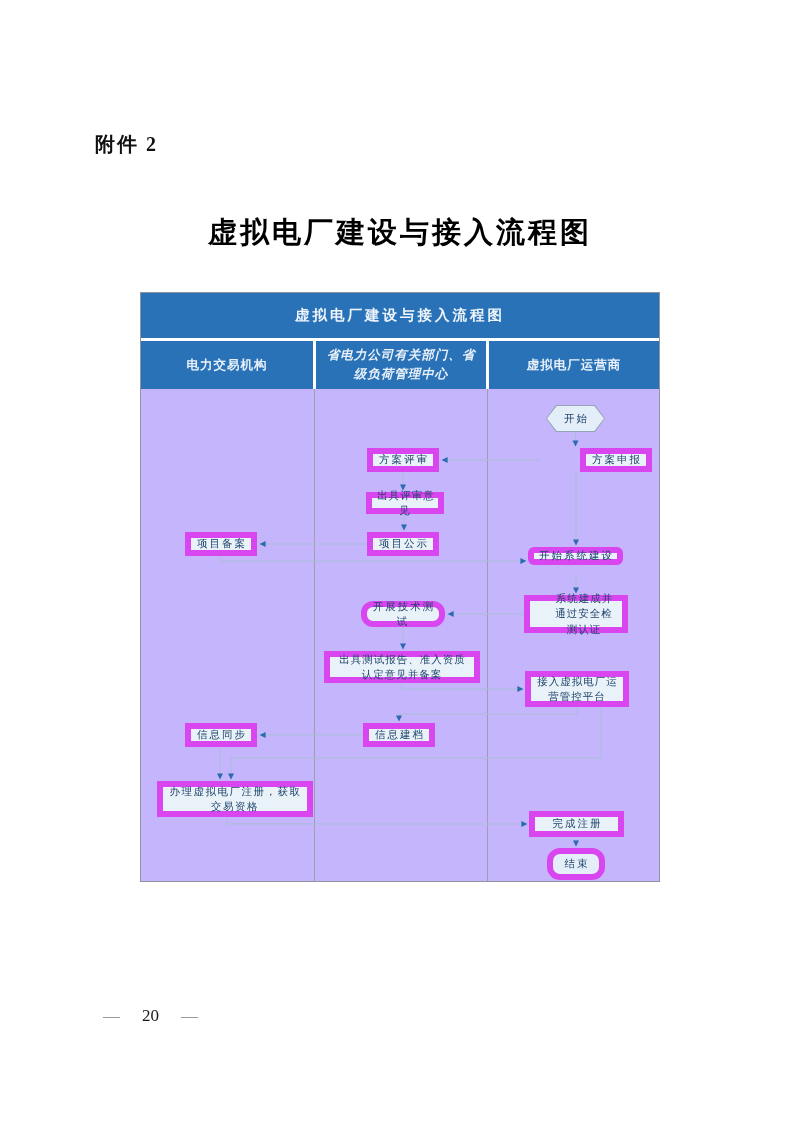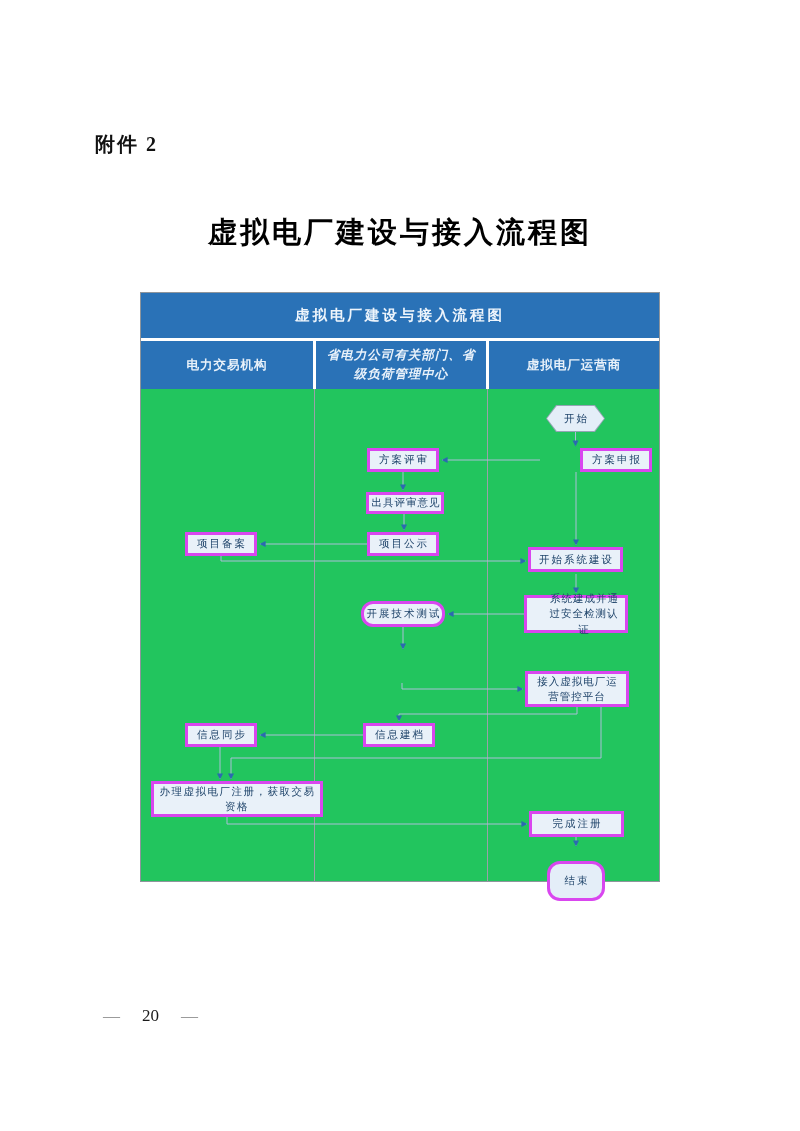--- a/index.html
+++ b/index.html
@@ -29,28 +29,28 @@
   .fc-cols{display:flex;height:48px;}
   .fc-col{
     background:#2a72b7;color:#e8f1fa;font-weight:bold;font-size:12.5px;
     display:flex;align-items:center;justify-content:center;text-align:center;
     line-height:1.5;letter-spacing:1px;box-sizing:border-box;
   }
   .fc-col.c1{width:172px;}
   .col-gap{width:3px;background:#fff;}
   .fc-col.c2{width:170px;padding:0 9px;font-style:italic;}
   .fc-col.c3{flex:1;}
-  .fc-body{position:relative;height:492px;background:#22c55e;}
+  .fc-body{position:relative;height:492px;background:#c4b5fd;}
   .vdiv{position:absolute;top:0;bottom:0;width:1px;background:#9aa1a8;z-index:0;}
   .vdiv.d1{left:173px;} .vdiv.d2{left:346px;}
   .edges{position:absolute;left:0;top:0;z-index:1;}
   
   .node{
     position:absolute;z-index:2;box-sizing:border-box;
-    background:#e9f1f9;border:3px solid #d946ef;
+    background:#e9f1f9;border:6px solid #d946ef;
     color:#20456b;font-size:10.5px;
     display:flex;align-items:center;justify-content:center;text-align:center;
     line-height:1.45;letter-spacing:2px;text-indent:2px;
   }
   .node.multi{letter-spacing:1px;text-indent:1px;font-size:10.5px;padding:1px 4px;}
   .stadium{border-radius:13px;background:#e4eef8;}
   .hex{
     position:absolute;z-index:2;background:#93a5b4;
     clip-path:polygon(17% 0,83% 0,100% 50%,83% 100%,17% 100%,0 50%);
   }
@@ -118,29 +118,30 @@
 
     <div class="hex" style="left:405px;top:16px;width:59px;height:27px;">
       <div class="hex-in">开始</div>
     </div>
 
     <div class="node" style="left:399px;top:59px;width:72px;height:24px;margin-left:40px;">方案申报</div>
     <div class="node" style="left:226px;top:59px;width:72px;height:24px;">方案评审</div>
     <div class="node" style="left:225px;top:103px;width:78px;height:22px;letter-spacing:1px;">出具评审意见</div>
     <div class="node" style="left:226px;top:143px;width:72px;height:24px;">项目公示</div>
     <div class="node" style="left:44px;top:143px;width:72px;height:24px;">项目备案</div>
-    <div class="node" style="left:387px;top:158px;width:95px;height:25px;">开始系统建设</div>
+    <div class="node" style="left:387px;top:158px;width:95px;height:18px;border-radius:6px;">开始系统建设</div>
     <div class="node multi" style="left:383px;top:206px;width:104px;height:38px;padding-left:20px;">系统建成并通过安全检测认证</div>
     <div class="node" style="left:220px;top:212px;width:84px;height:26px;border-radius:12px;">开展技术测试</div>
+    <div class="node multi" style="left:183px;top:262px;width:156px;height:32px;">出具测试报告、准入资质认定意见并备案</div>
     <div class="node multi" style="left:384px;top:282px;width:104px;height:36px;">接入虚拟电厂运营管控平台</div>
     <div class="node" style="left:44px;top:334px;width:72px;height:24px;">信息同步</div>
     <div class="node" style="left:222px;top:334px;width:72px;height:24px;">信息建档</div>
-    <div class="node multi" style="left:10px;top:392px;width:172px;height:36px;letter-spacing:1.5px;">办理虚拟电厂注册，获取交易资格</div>
+    <div class="node multi" style="left:16px;top:392px;width:156px;height:36px;letter-spacing:1.5px;">办理虚拟电厂注册，获取交易资格</div>
     <div class="node" style="left:388px;top:422px;width:95px;height:26px;">完成注册</div>
-    <div class="node stadium" style="left:406px;top:472px;width:58px;height:40px;">结束</div>
+    <div class="node stadium" style="left:406px;top:459px;width:58px;height:32px;">结束</div>
   </div>
 </div>
 
 <div class="footer">
   <span class="dash">—</span>
   <span class="num">20</span>
   <span class="dash">—</span>
 </div>
 
 </body></html>

